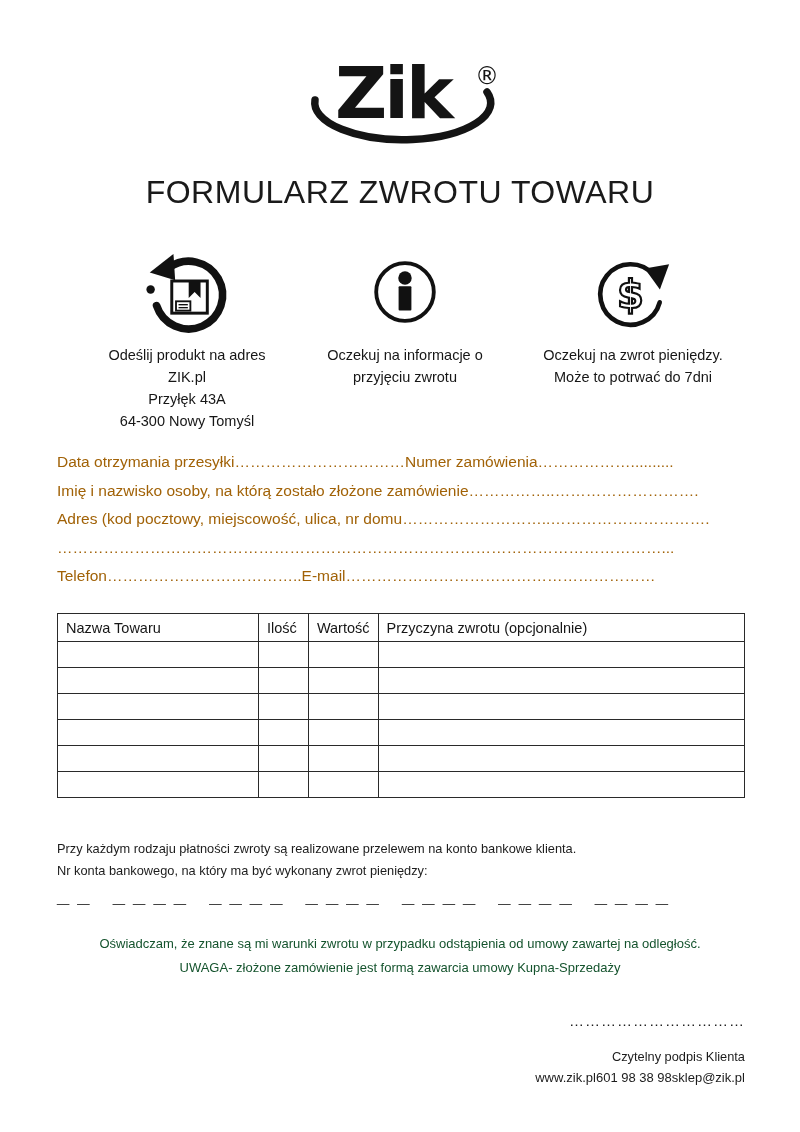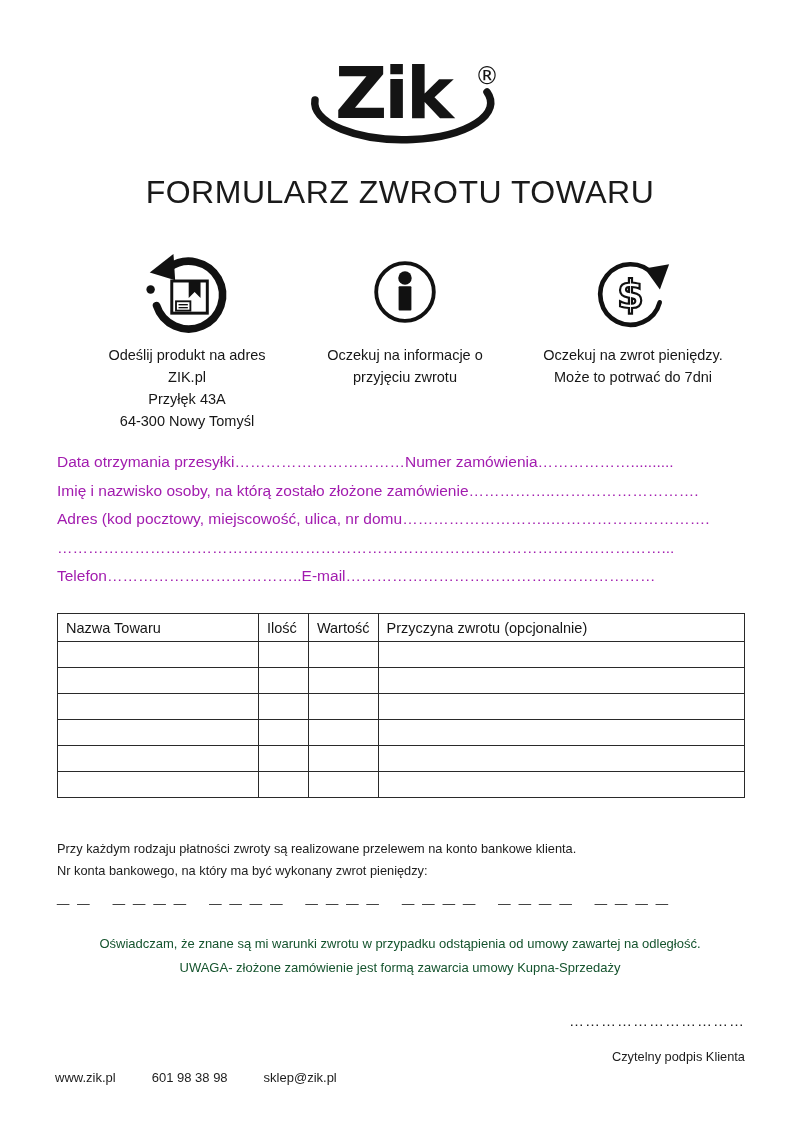--- a/index.html
+++ b/index.html
@@ -29,21 +29,21 @@
   
   .steps { position:absolute; top:246px; left:0; width:100%; height:180px; }
   .step { position:absolute; width:260px; text-align:center; }
   .step-1 { left:57px; }
   .step-2 { left:275px; }
   .step-3 { left:503px; }
   .icon-box { height:92px; display:flex; align-items:center; justify-content:center; }
   .caption { margin-top:6px; font-size:14.5px; line-height:22px; color:#161616; }
 
   
-  .form-lines { position:absolute; top:448px; left:57px; width:690px; font-size:15.5px; line-height:28.5px; color:#a21caf; }
+  .form-lines { position:absolute; top:448px; left:57px; width:690px; font-size:15.5px; line-height:28.5px; color:#a16207; }
   .form-line { white-space:nowrap; overflow:hidden; }
 
   
   .return-table { position:absolute; top:613px; left:57px; width:688px; border-collapse:collapse; }
   .return-table th, .return-table td { border:1.5px solid #2a2a2a; }
   .return-table th {
     font-weight:400; font-size:14.5px; text-align:left;
     padding:4px 8px; height:28px; color:#161616; white-space:nowrap;
   }
   .return-table td { height:26px; }
@@ -57,21 +57,21 @@
 
   
   .declaration { position:absolute; top:932px; left:0; width:100%; text-align:center; font-size:13px; line-height:24px; color:#14532d; }
 
   
   .signature { position:absolute; top:1012px; right:55px; text-align:right; color:#1c1c1c; }
   .signature-dots { font-size:15px; letter-spacing:1px; }
   .signature-label { margin-top:20px; font-size:12.8px; }
 
   
-  .footer { position:absolute; top:1070px; left:55px; right:55px; display:flex; justify-content:flex-start; font-size:13px; color:#1c1c1c;gap:36px; }
+  .footer { position:absolute; top:1070px; left:55px; right:55px; display:flex; justify-content:flex-end; font-size:13px; color:#1c1c1c; }
 </style>
 </head>
 <body>
 
 <div class="page">
 
   <div class="logo-wrap">
     <svg width="230" height="112" viewBox="0 0 230 112">
       <path d="M30,50 A88,37 0 1 0 202,42" fill="none" stroke="#141414" stroke-width="7.5" stroke-linecap="round"></path>
       <text x="108" y="68" text-anchor="middle" font-family="DejaVu Sans, sans-serif" font-weight="bold" font-size="72" letter-spacing="-3" fill="#141414">Zik</text>

